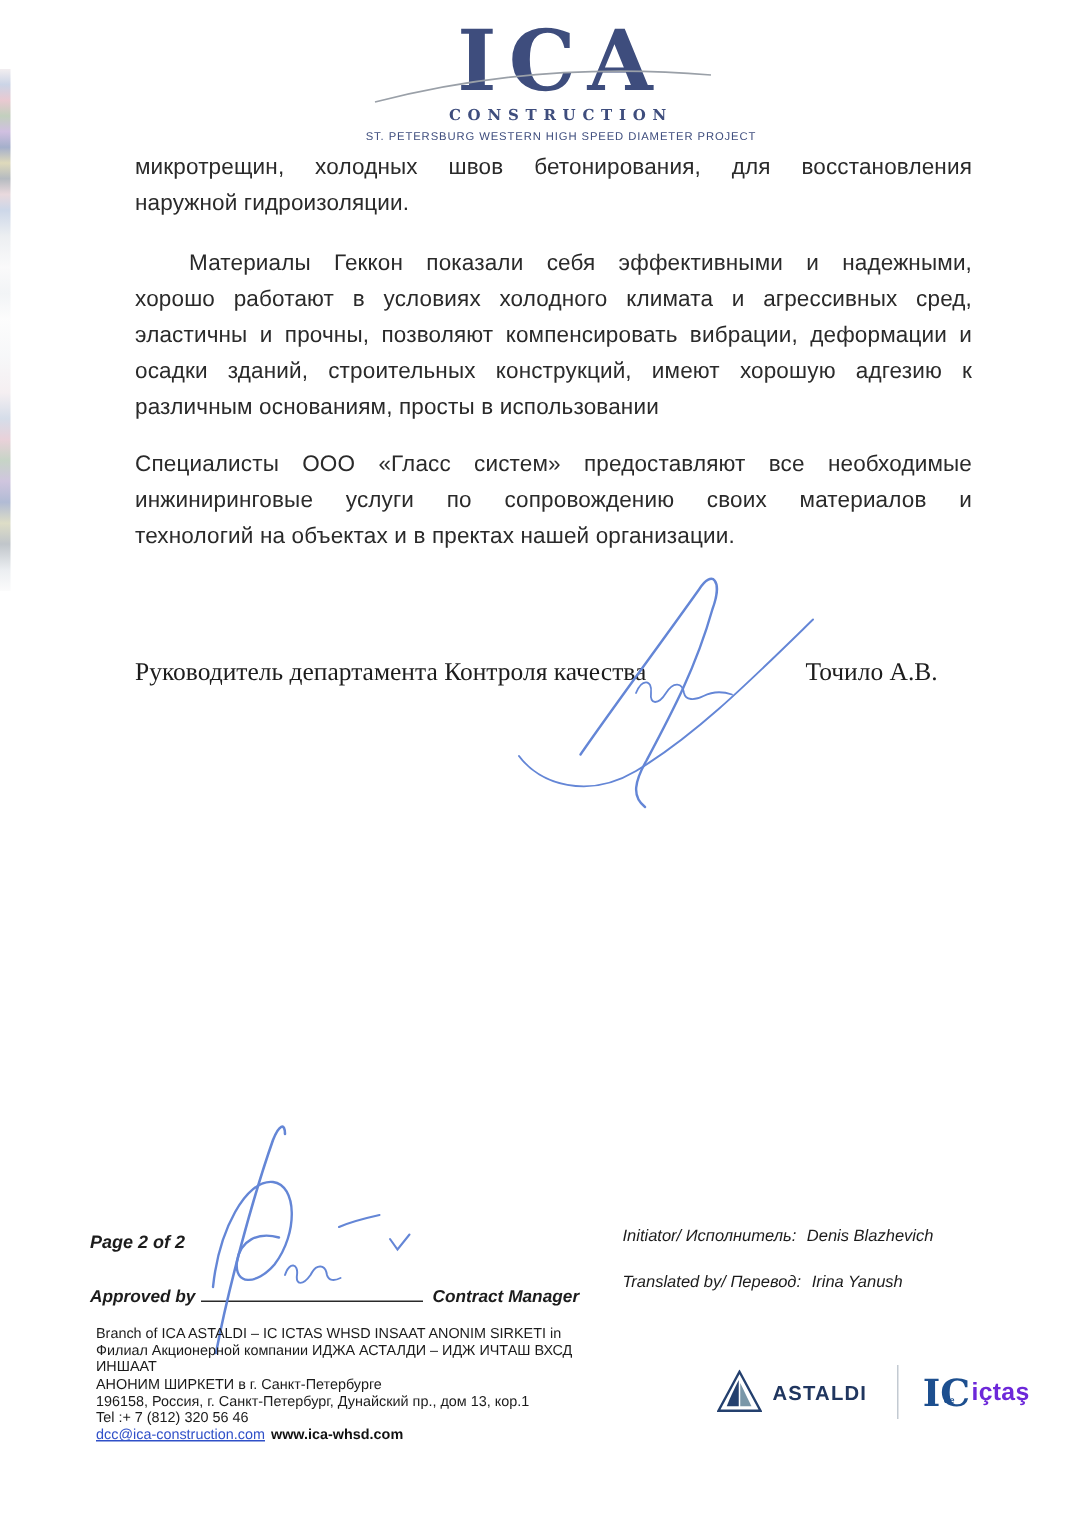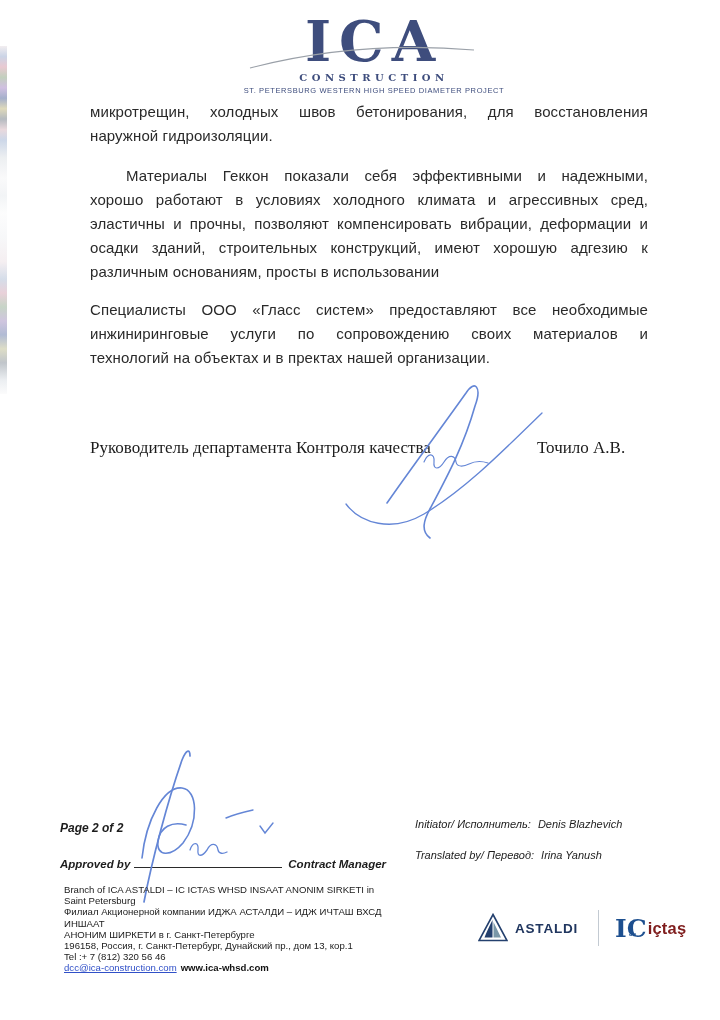--- a/index.html
+++ b/index.html
@@ -77,21 +77,21 @@
   .address .email{color:#3050c8;text-decoration:underline;cursor:pointer;}
   .address .site{font-weight:700;margin-left:4px;color:#111;}
   
   .logos{position:absolute;left:478px;top:906px;display:flex;align-items:center;height:44px;}
   .astaldi-text{font-size:13.5px;font-weight:700;color:#20365f;letter-spacing:.8px;margin-left:7px;}
   .logo-divider{width:1px;height:36px;background:#c3cad2;margin:0 16px 0 20px;}
   .ic-mark{position:relative;font-family:"DejaVu Serif","Liberation Serif",serif;
     font-size:25px;font-weight:700;color:#1d4f8f;line-height:25px;}
   .ic-sub{position:absolute;left:14px;bottom:-6px;font-size:6px;font-weight:700;
     color:#1d4f8f;font-family:"Liberation Sans",sans-serif;letter-spacing:.5px;}
-  .ic-name{font-size:16.5px;font-weight:700;color:#7f1d1d;margin-left:1px;letter-spacing:.2px;}
+  .ic-name{font-size:16.5px;font-weight:700;color:#6d28d9;margin-left:1px;letter-spacing:.2px;}
 </style>
 </head>
 <body>
 
 <div class="page">
 
   <div class="artifact"></div>
 
   <div class="header">
     <div class="logo-ica">ICA</div>
@@ -151,21 +151,20 @@
     <span>Initiator/ Исполнитель:</span>
     <span class="who">Denis Blazhevich</span>
   </div>
   <div class="translated">
     <span>Translated by/ Перевод:</span>
     <span class="who">Irina Yanush</span>
   </div>
 
   <div class="address">
     <div>Branch of ICA ASTALDI – IC ICTAS WHSD INSAAT ANONIM SIRKETI in</div>
-    <div>Saint Petersburg</div>
     <div>Филиал Акционерной компании ИДЖА АСТАЛДИ – ИДЖ ИЧТАШ ВХСД ИНШААТ</div>
     <div>АНОНИМ ШИРКЕТИ в г. Санкт-Петербурге</div>
     <div>196158, Россия, г. Санкт-Петербург, Дунайский пр., дом 13, кор.1</div>
     <div>Tel :+ 7 (812) 320 56 46</div>
     <div>
       <span class="email">dcc@ica-construction.com</span><span class="site">www.ica-whsd.com</span>
     </div>
   </div>
 
   <div class="logos">

